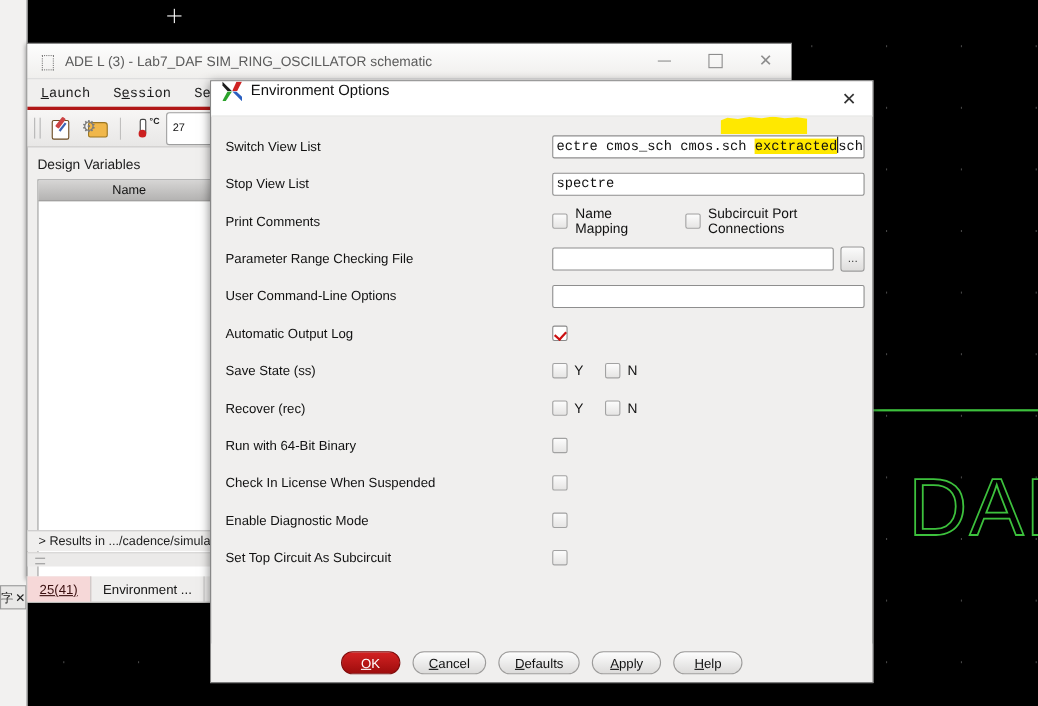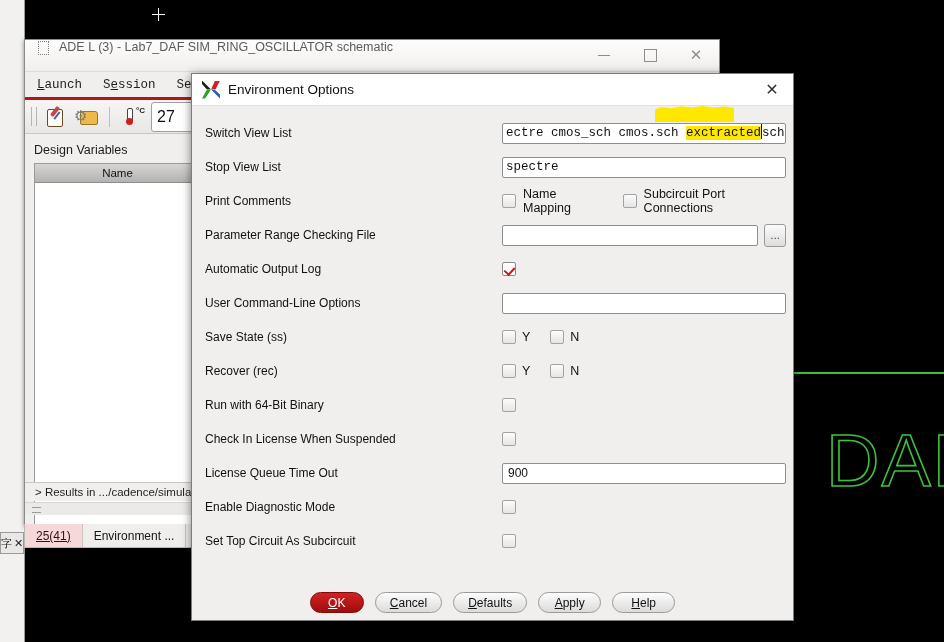--- a/index.html
+++ b/index.html
@@ -45,21 +45,21 @@
   
   #ade-window{
     position:absolute;left:24px;top:39px;width:694px;height:485px;
     background:#f0efee;
     border:1px solid #8a8a8a;
     box-shadow:0 1px 4px rgba(0,0,0,.45);
   }
   #ade-titlebar{
     height:31px;background:linear-gradient(#fdfdfd,#f0efed);
     border-bottom:1px solid #dcdcdc;
-    display:flex;position:relative;
+    display:flex;align-items:center;position:relative;
   }
   #ade-title-icon{
     width:14px;height:14px;margin-left:11px;margin-right:9px;
     position:relative;opacity:.75;
   }
   #ade-title-icon:before{
     content:"";position:absolute;left:2px;top:1px;width:9px;height:12px;
     border:1px dotted #555;
   }
   #ade-title-text{font-size:12.5px;color:#5b5b5b;white-space:nowrap;}
@@ -116,21 +116,21 @@
   }
   .ico-temp:after{
     content:"";position:absolute;left:6px;top:13px;width:7px;height:7px;
     background:#cc2020;border-radius:50%;
   }
   .ico-temp span{
     position:absolute;right:-1px;top:1px;font-size:8px;color:#222;font-weight:bold;
   }
   #temp-input{
     width:62px;height:20px;background:#fff;border:1px solid #9f9f9f;
-    border-radius:3px;font-size:16px;padding:4px 5px;line-height:20px;color:#111;
+    border-radius:3px;font-size:10px;padding:4px 5px;line-height:20px;color:#111;
   }
 
   #ade-body{display:flex;height:calc(100% - 31px - 25px - 3px - 33px);}
   #ade-left{
     width:350px;border-right:1px solid #c9c8c7;display:flex;flex-direction:column;
   }
   #dv-label{font-size:12.5px;padding:9px 0 6px 9px;color:#1d1d1d;}
   #dv-table{
     margin:0 8px 0 9px;border:1px solid #9a9a9a;background:#fff;flex:1;
     display:flex;flex-direction:column;
@@ -183,21 +183,21 @@
 
   
   #dialog{
     position:absolute;left:191px;top:73px;width:601px;height:546px;
     background:#f0efee;border:1px solid #7d7d7d;
     box-shadow:0 2px 9px rgba(0,0,0,.5);
     display:flex;flex-direction:column;
   }
   #dlg-titlebar{
     height:31px;background:#fff;border-bottom:1px solid #e2e1e0;
-    display:flex;align-items:center;position:relative;flex:0 0 auto;
+    display:flex;position:relative;flex:0 0 auto;
   }
   #x-logo{
     width:18px;height:18px;margin-left:10px;margin-right:8px;position:relative;
   }
   #x-logo i{position:absolute;width:9px;height:9px;font-style:normal;}
   #x-logo i:nth-child(1){left:0;top:0;background:#1d1d1d;clip-path:polygon(0 0,100% 100%,55% 100%,0 40%);}
   #x-logo i:nth-child(2){left:9px;top:0;background:#cf2222;clip-path:polygon(100% 0,45% 0,0 100%,50% 100%);}
   #x-logo i:nth-child(3){left:0;top:9px;background:#2ba32b;clip-path:polygon(0 100%,55% 0,100% 0,35% 100%);}
   #x-logo i:nth-child(4){left:9px;top:9px;background:#2b5fc0;clip-path:polygon(0 0,100% 100%,100% 55%,40% 0);}
   #dlg-title{font-size:13.5px;color:#111;}
@@ -399,34 +399,34 @@
 
     <div class="row">
       <div class="lbl">Parameter Range Checking File</div>
       <div class="ctl">
         <div class="txtbox" style="width:261px"></div>
         <div class="browse-btn">...</div>
       </div>
     </div>
 
     <div class="row">
+      <div class="lbl">User Command-Line Options</div>
+      <div class="ctl">
+        <div class="txtbox wide"></div>
+      </div>
+    </div>
+
+    <div class="row">
       <div class="lbl">Automatic Output Log</div>
       <div class="ctl">
         <div class="cb checked"></div>
       </div>
     </div>
 
     <div class="row">
-      <div class="lbl">User Command-Line Options</div>
-      <div class="ctl">
-        <div class="txtbox wide"></div>
-      </div>
-    </div>
-
-    <div class="row">
       <div class="lbl">Save State (ss)</div>
       <div class="ctl">
         <div class="yn">
           <div class="cb"></div>
           <div class="cbtext">Y</div>
         </div>
         <div class="yn">
           <div class="cb"></div>
           <div class="cbtext">N</div>
         </div>
@@ -455,26 +455,20 @@
     </div>
 
 
     <div class="row">
       <div class="lbl">Check In License When Suspended</div>
       <div class="ctl">
           <div class="cb"></div>
         </div>
     </div>
 
-    <div class="row">
-      <div class="lbl">License Queue Time Out</div>
-      <div class="ctl">
-        <div class="txtbox wide sans">900</div>
-      </div>
-    </div>
 
     <div class="row">
       <div class="lbl">Enable Diagnostic Mode</div>
       <div class="ctl">
           <div class="cb"></div>
         </div>
     </div>
 
     <div class="row">
       <div class="lbl">Set Top Circuit As Subcircuit</div>

